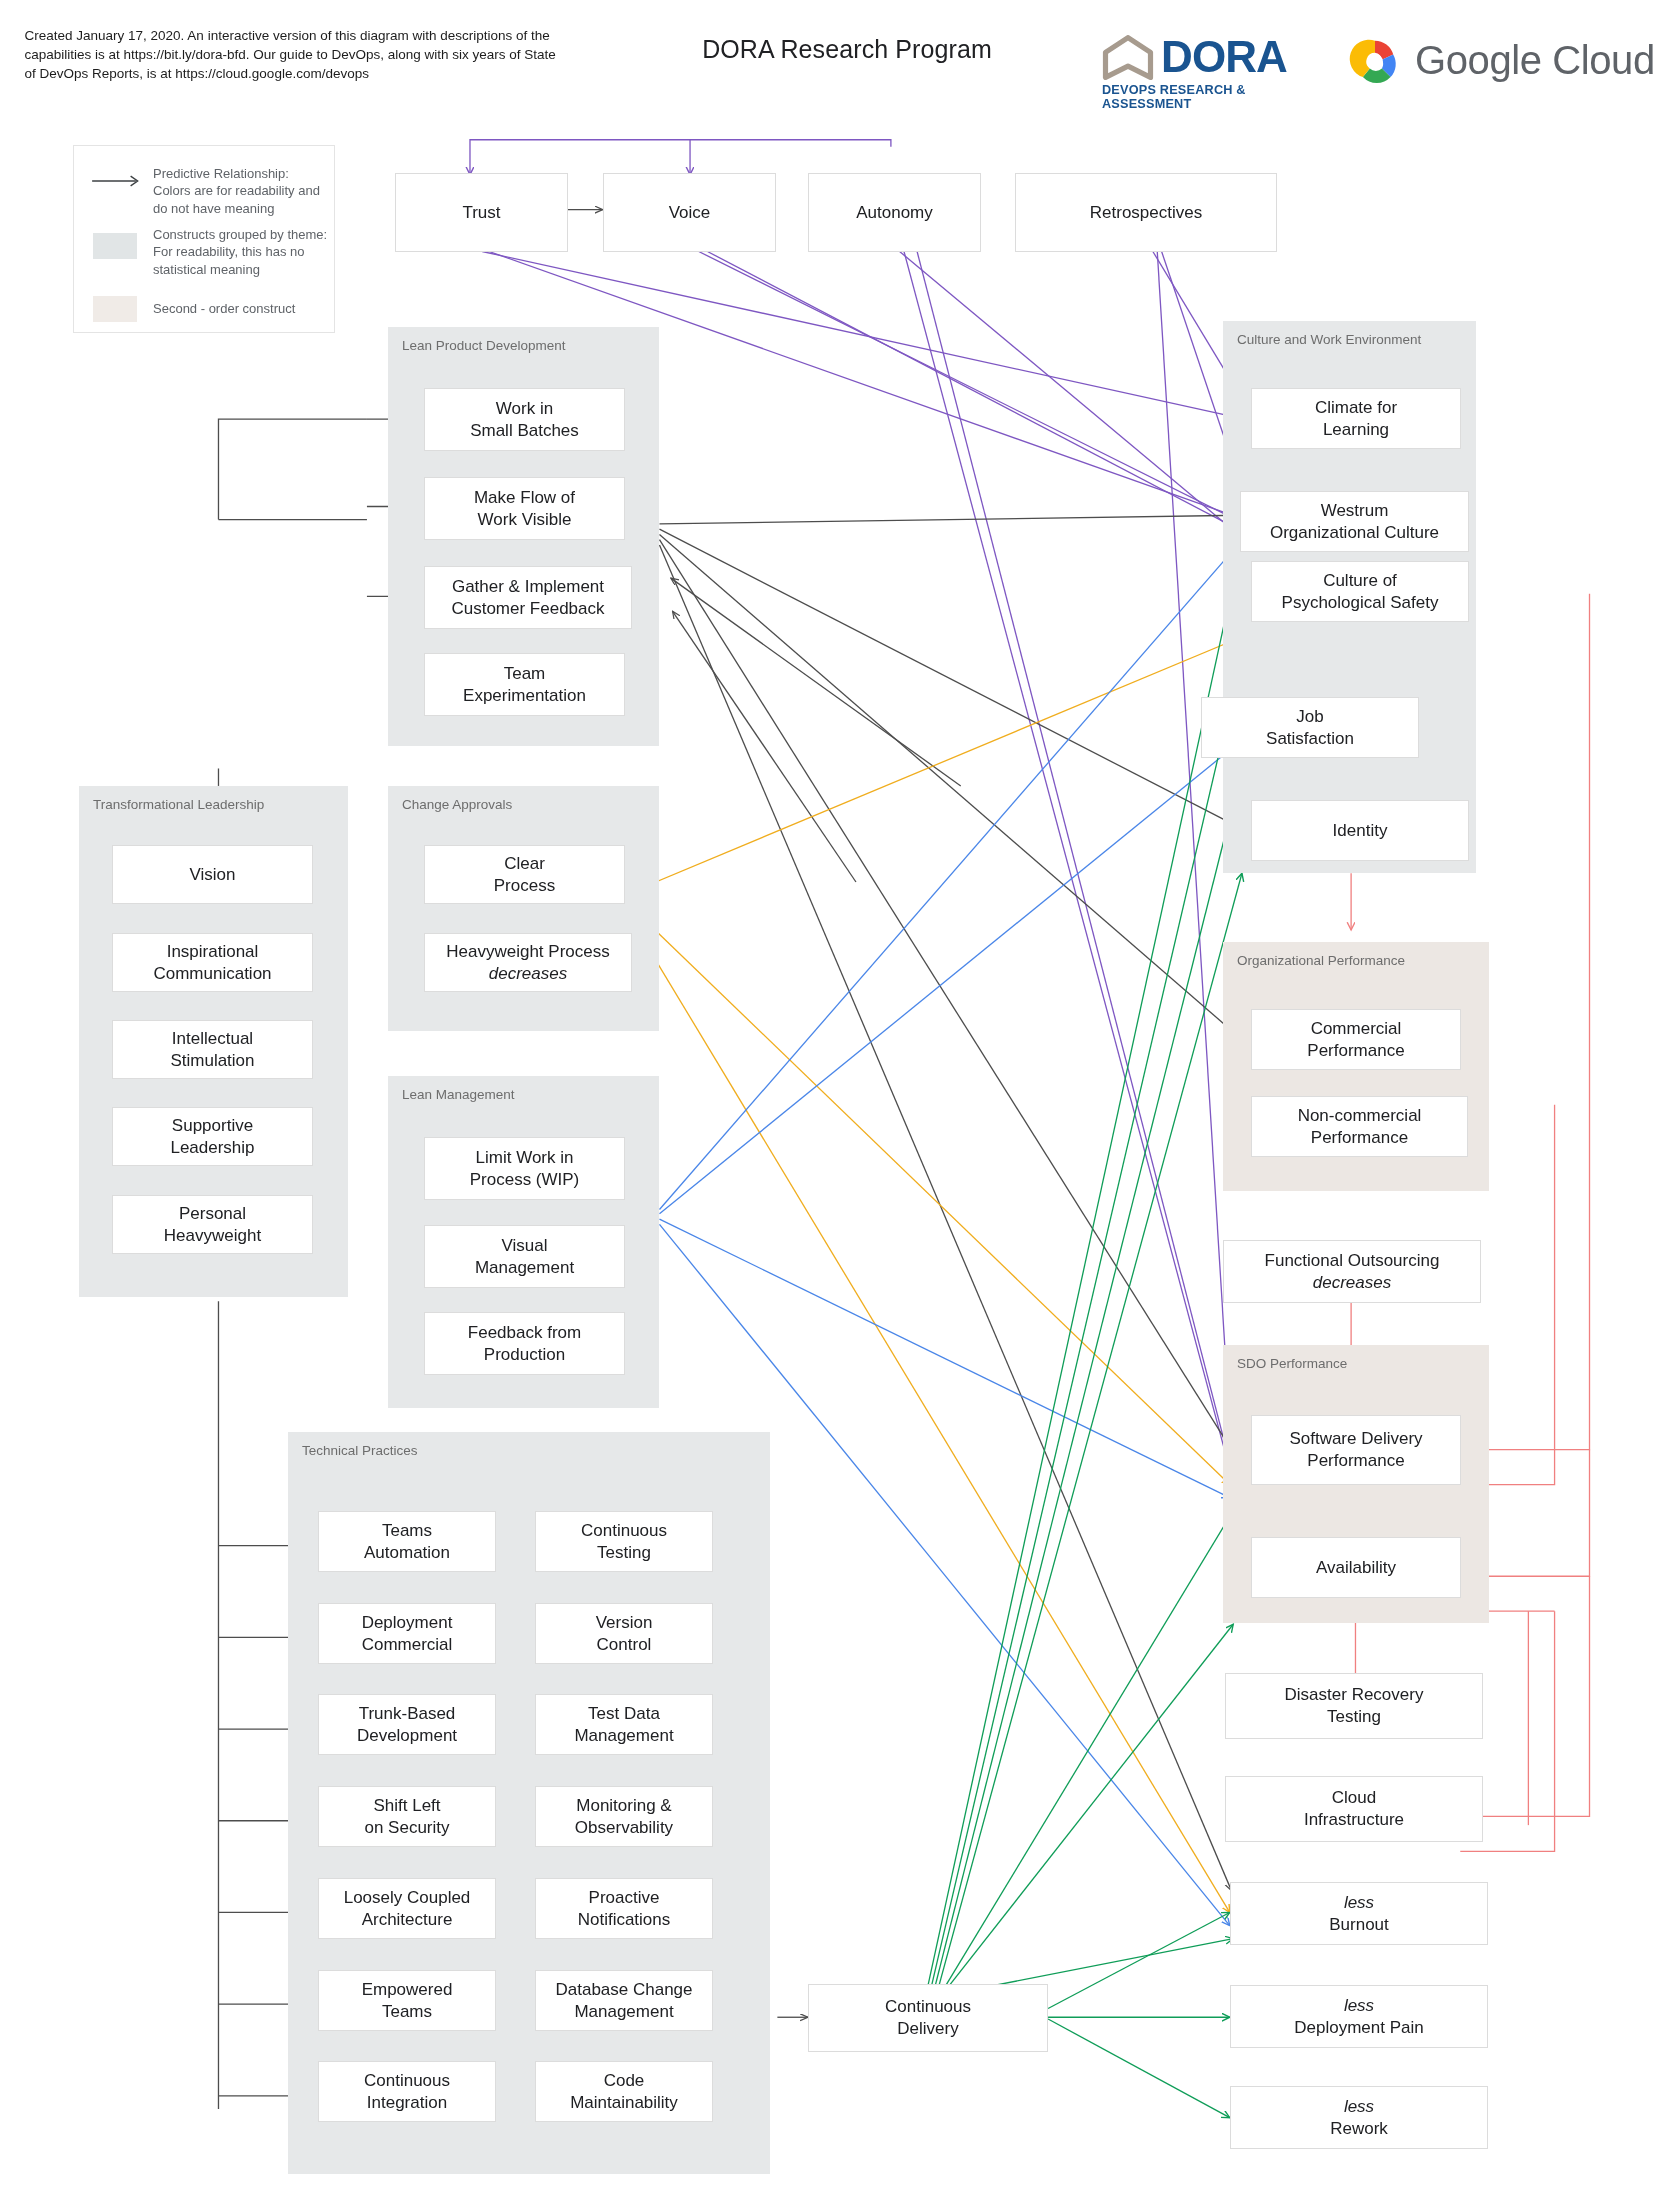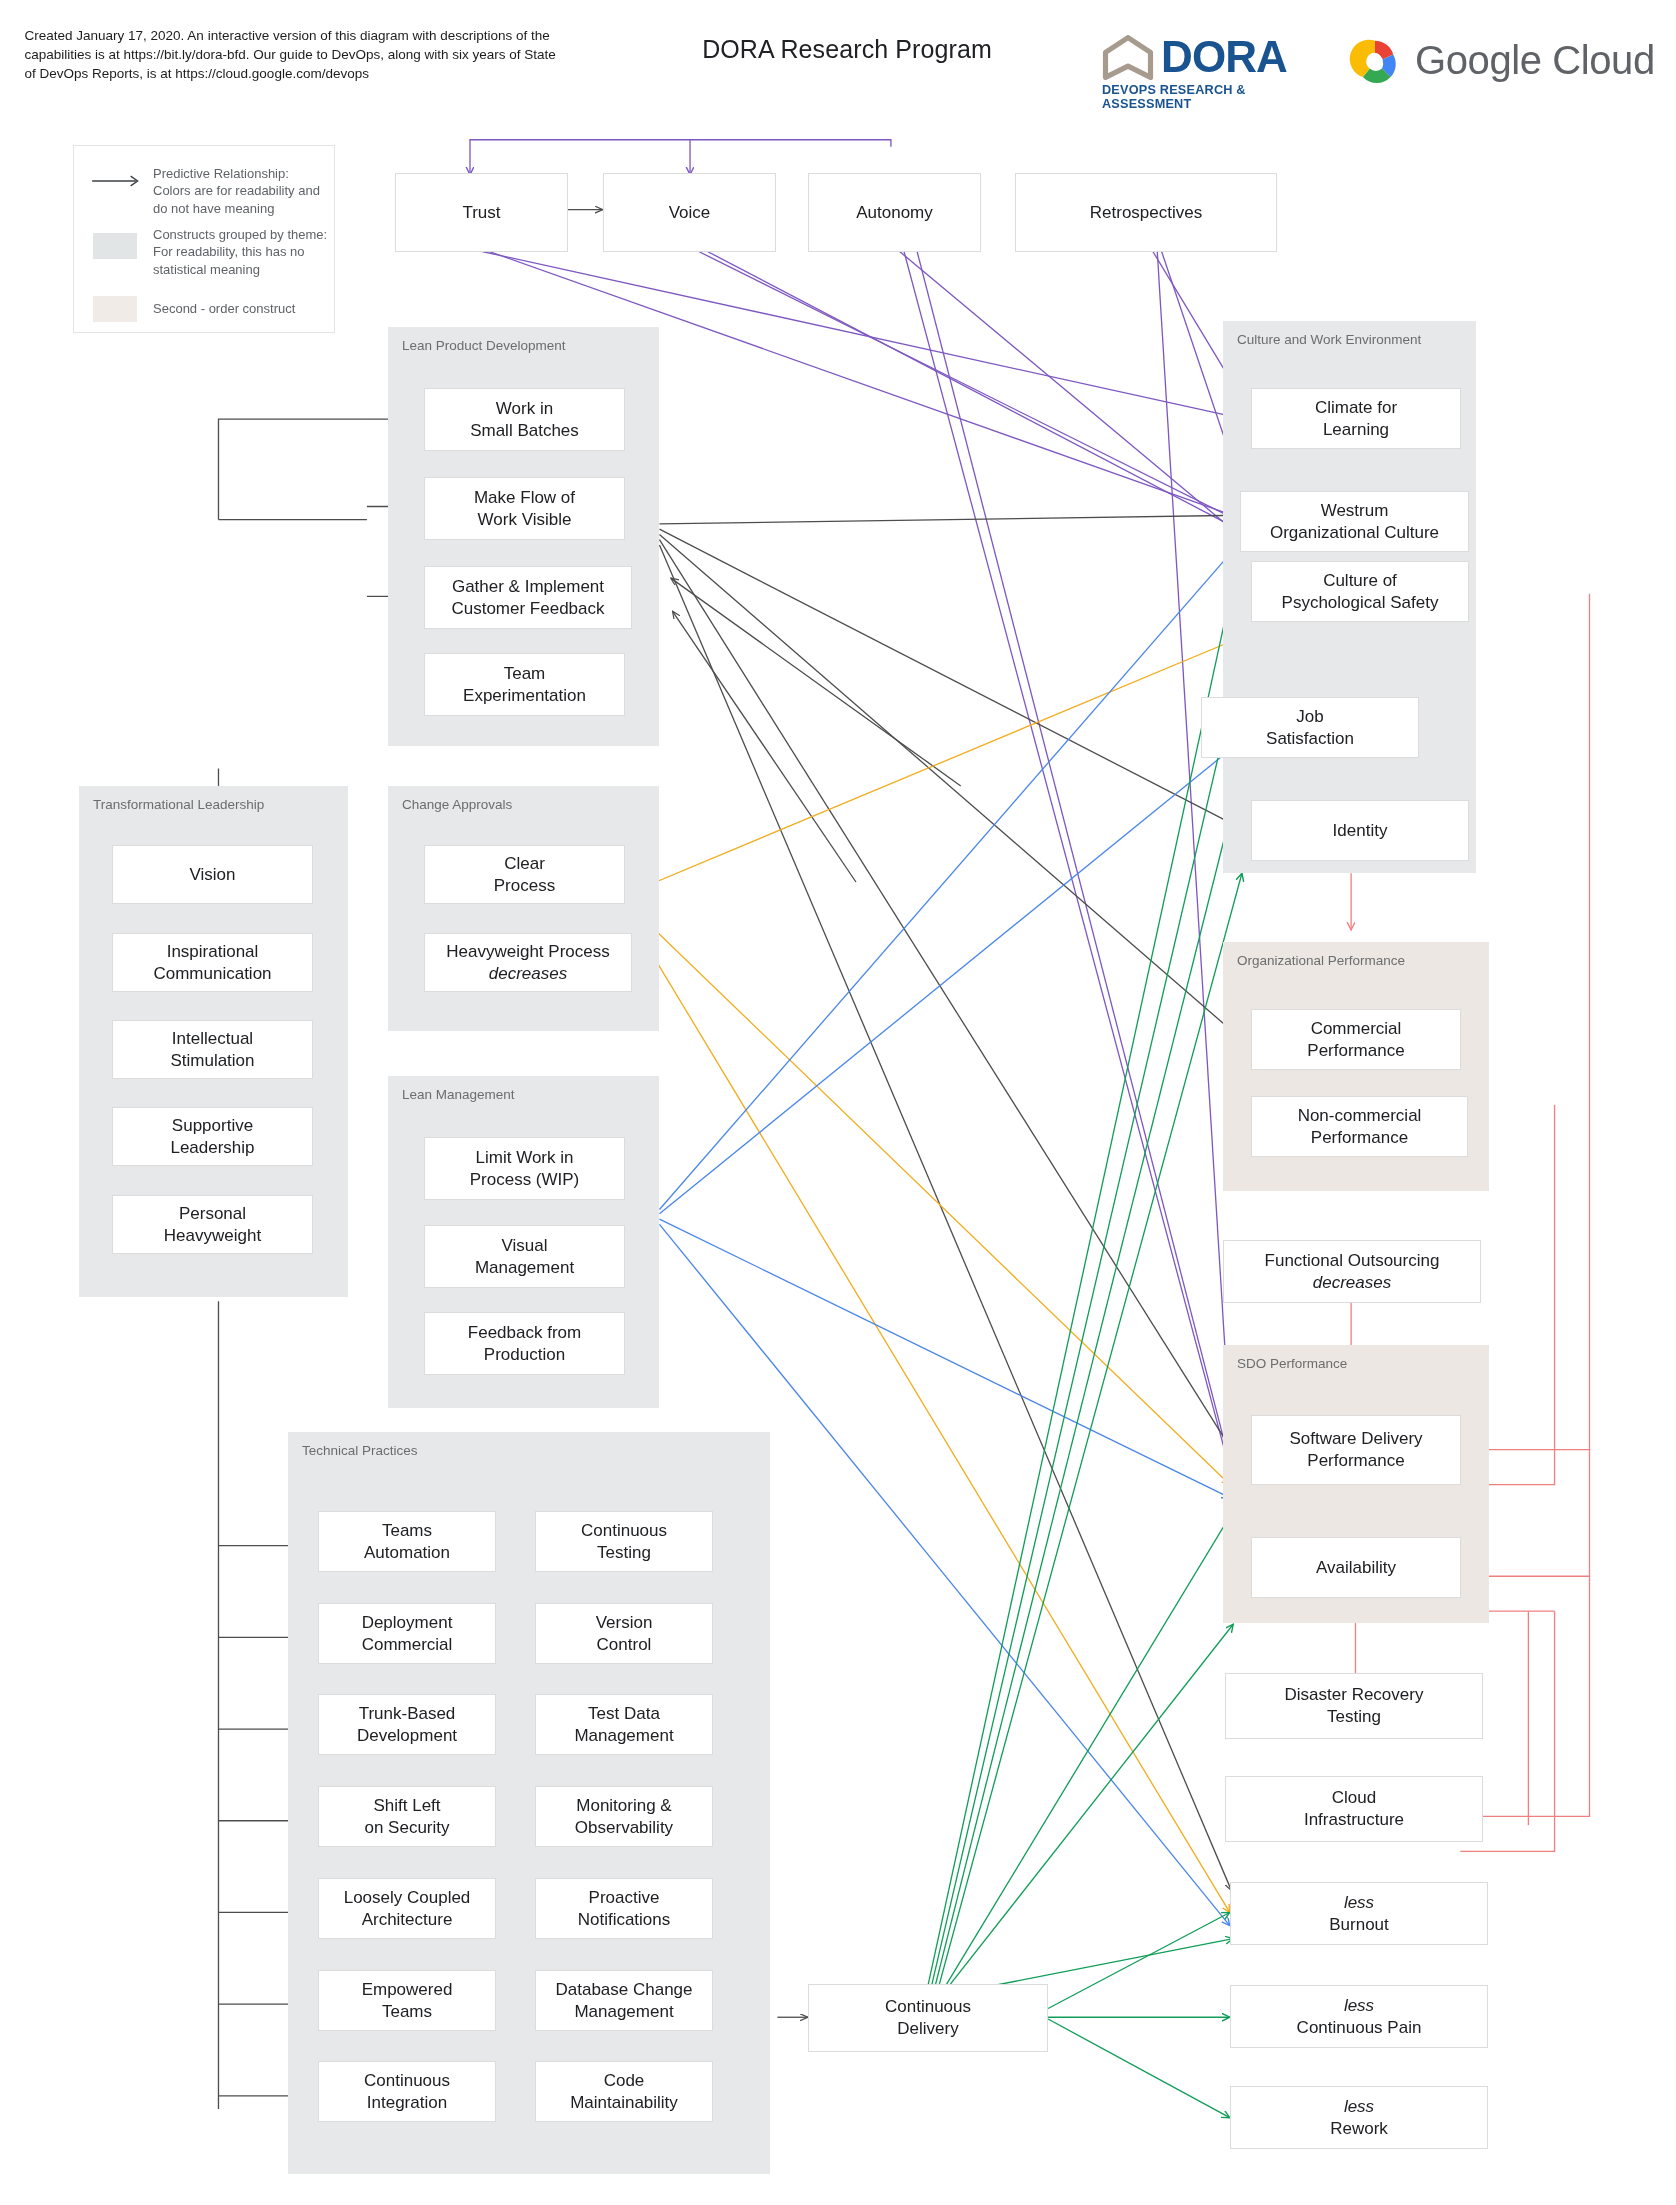--- a/index.html
+++ b/index.html
@@ -452,19 +452,19 @@
 <div class="node" style="left:808px; top:1984px; width:240px; height:68px;">
   <span class="node-lines">Continuous
 Delivery</span>
 </div>
 <div class="node" style="left:1230px; top:1882px; width:258px; height:63px; flex-direction:column;">
   <span class="ital">less</span>
   <span>Burnout</span>
 </div>
 <div class="node" style="left:1230px; top:1985px; width:258px; height:63px; flex-direction:column;">
   <span class="ital">less</span>
-  <span>Continuous Pain</span>
+  <span>Deployment Pain</span>
 </div>
 <div class="node" style="left:1230px; top:2086px; width:258px; height:63px; flex-direction:column;">
   <span class="ital">less</span>
   <span>Rework</span>
 </div>
 
 
 </body></html>

